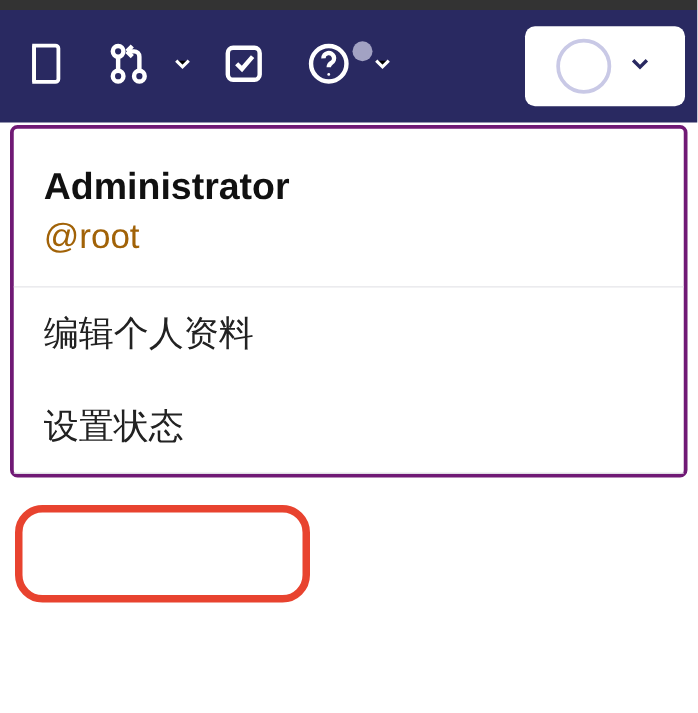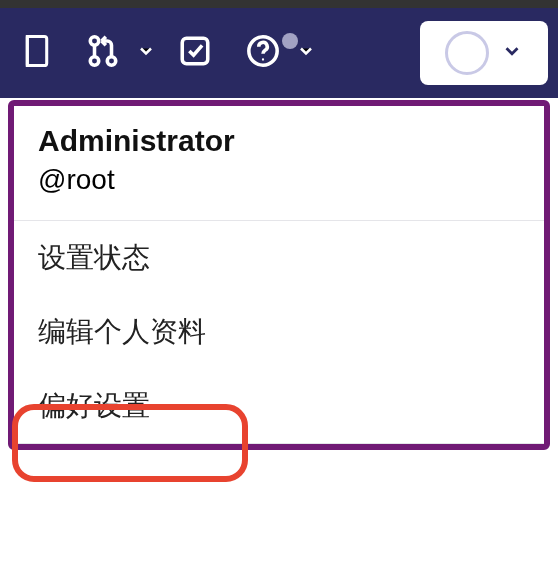--- a/index.html
+++ b/index.html
@@ -52,31 +52,31 @@
     border: 3px solid #c9c9e6;
     background: #fff;
   }
   .user-chip .chev svg { stroke: #292961; }
   
   .dropdown {
     position: absolute;
     top: 100px;
     left: 8px;
     right: 8px;
-    border: 6px solid #701a75;
+    border: 3px solid #701a75;
     border-radius: 6px;
     background: #fff;
-    padding-top: 0;
+    padding-top: 12px;
   }
   .dd-header {
     padding: 18px 24px 24px;
     border-bottom: 1px solid #e5e5e9;
   }
   .dd-name { font-size: 30px; font-weight: 600; color: #111; margin-bottom: 6px; }
-  .dd-handle { font-size: 28px; color: #000000; }
+  .dd-handle { font-size: 28px; color: #a16207; }
   .dd-item {
     padding: 18px 24px;
     font-size: 28px;
     color: #222;
     cursor: pointer;
   }
   .dd-sep { border-top: 1px solid #e5e5e9; }
   
   .highlight {
     border: 6px solid #e8432f;
@@ -159,19 +159,18 @@
         </svg>
     </span>
   </div>
 </div>
 
 <div class="dropdown">
   <div class="dd-header">
     <div class="dd-name">Administrator</div>
     <div class="dd-handle">@root</div>
   </div>
+  <div class="dd-item">编辑个人资料</div>
   <div class="dd-item">设置状态</div>
-  <div class="dd-item">编辑个人资料</div>
-  <div class="dd-item" id="pref-item">偏好设置</div>
   <div class="dd-sep"></div>
 </div>
 
 <div class="highlight" style="top:404px; left:12px; width:236px; height:78px;"></div>
 
 </body></html>

